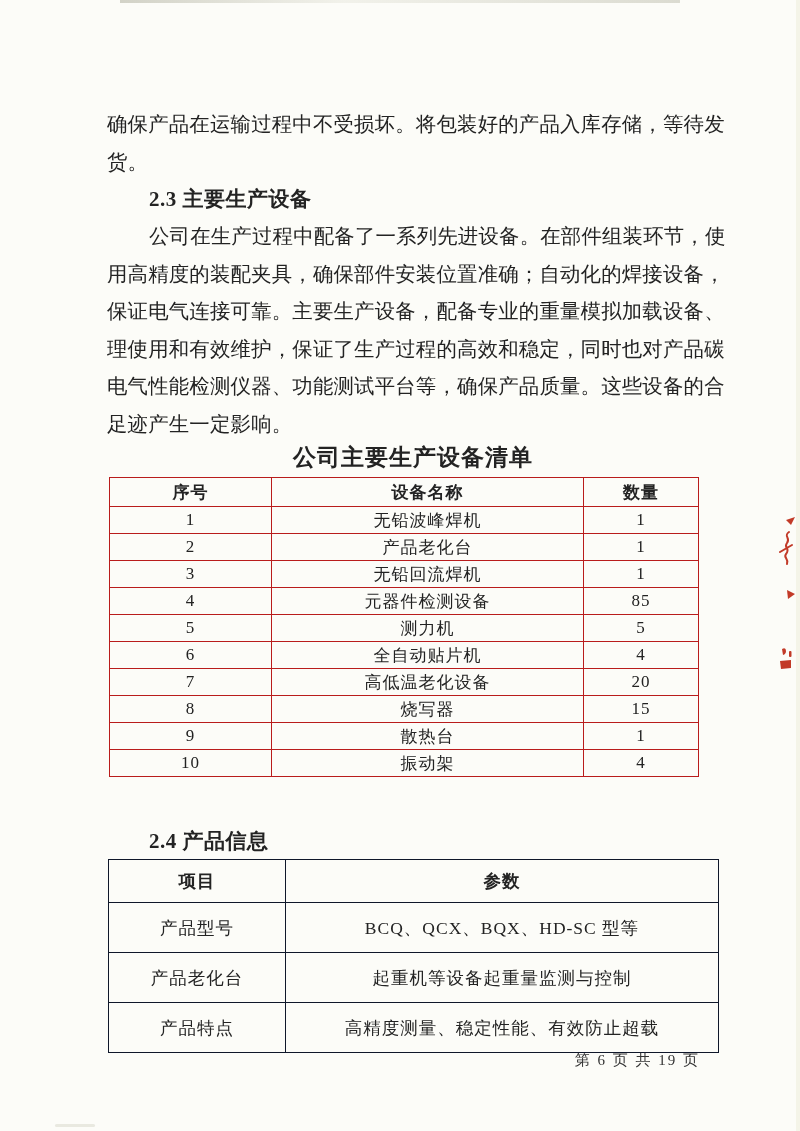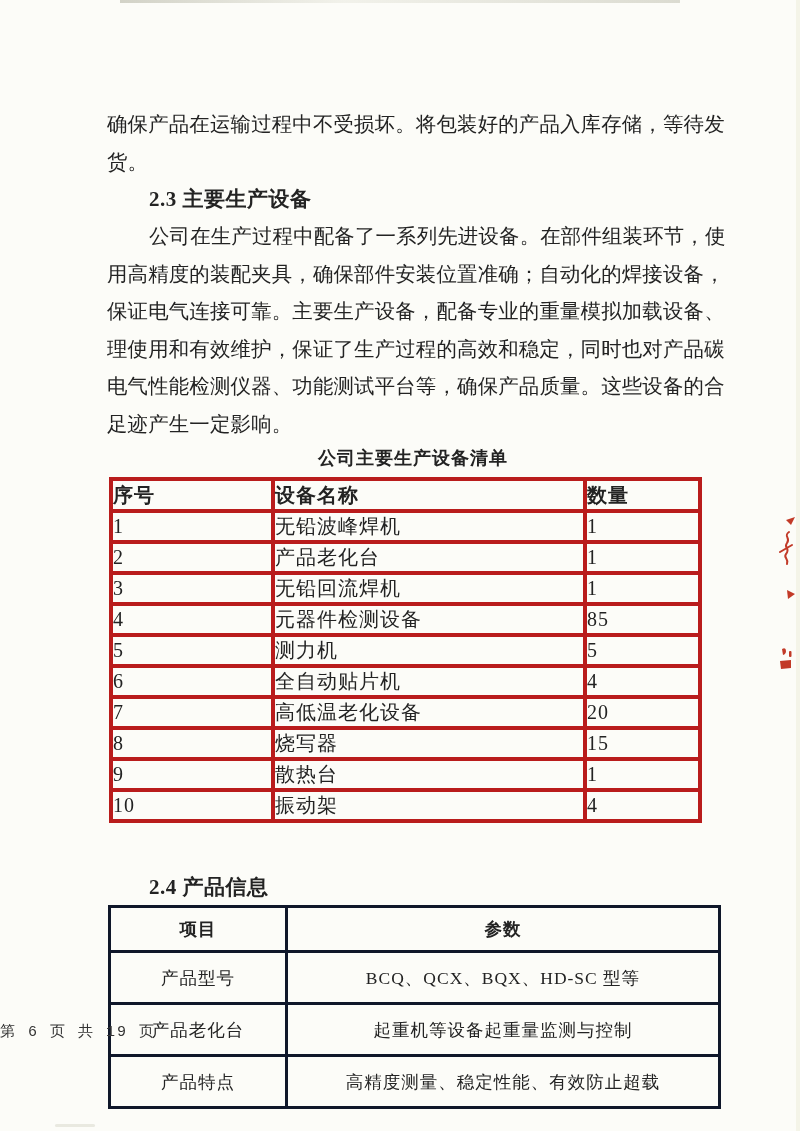--- a/index.html
+++ b/index.html
@@ -37,71 +37,71 @@
     font-size: 21px;
     font-weight: bold;
     line-height: 30px;
     padding-left: 42px;
     margin-top: 4px;
     letter-spacing: 0.5px;
   }
   .heading-23 { margin-top: 3px; margin-bottom: 4px; }
   .heading-24 { margin-top: 49px; }
   .table-title {
-    font-size: 18px;
+    font-size: 23px;
     font-weight: bold;
     text-align: center;
     line-height: 30px;
     letter-spacing: 1px;
   }
   table {
     border-collapse: collapse;
     table-layout: fixed;
   }
   .equip-table {
     width: 589px;
     margin: 4px 0 0 2px;
   }
   .equip-table th, .equip-table td {
-    border: 4px solid #b91c1c;
-    text-align: left;
+    border: 1px solid #b91c1c;
+    text-align: center;
     vertical-align: middle;
-    font-size: 20px;
+    font-size: 17px;
     padding: 0;
     letter-spacing: 1px;
   }
   .equip-table th { height: 28px; font-weight: bold; }
   .equip-table td { height: 26px; font-weight: normal; }
   .col-seq { width: 162px; }
   .col-name { width: 312px; }
   .col-qty { width: 115px; }
   .product-table {
     width: 610px;
     margin: 3px 0 0 1px;
   }
   .product-table th, .product-table td {
-    border: 3px solid #0f172a;
+    border: 1px solid #0f172a;
     text-align: center;
     vertical-align: middle;
     font-size: 17.5px;
     padding: 0;
     letter-spacing: 1px;
   }
   .product-table th { height: 42px; font-weight: bold; }
   .product-table td { height: 49px; font-weight: normal; }
   .col-item { width: 177px; }
   .col-param { width: 433px; }
   .page-footer {
     position: absolute;
-    left: 0; top: 1022px;
+    left: 0; top: 1051px;
     width: 700px;
+    text-align: right;
     font-size: 15px;
     color: #333;
     letter-spacing: 2px;
-    font-family: Liberation Mono, monospace;
   }
   .stamp-fragment {
     position: absolute;
     left: 775px; top: 512px;
     width: 25px; height: 165px;
     overflow: visible;
   }
   .scan-smudge-bottom {
     position: absolute; left: 55px; top: 1124px; width: 40px; height: 3px;
     background: #d9d9cc; opacity: .55; border-radius: 2px;

